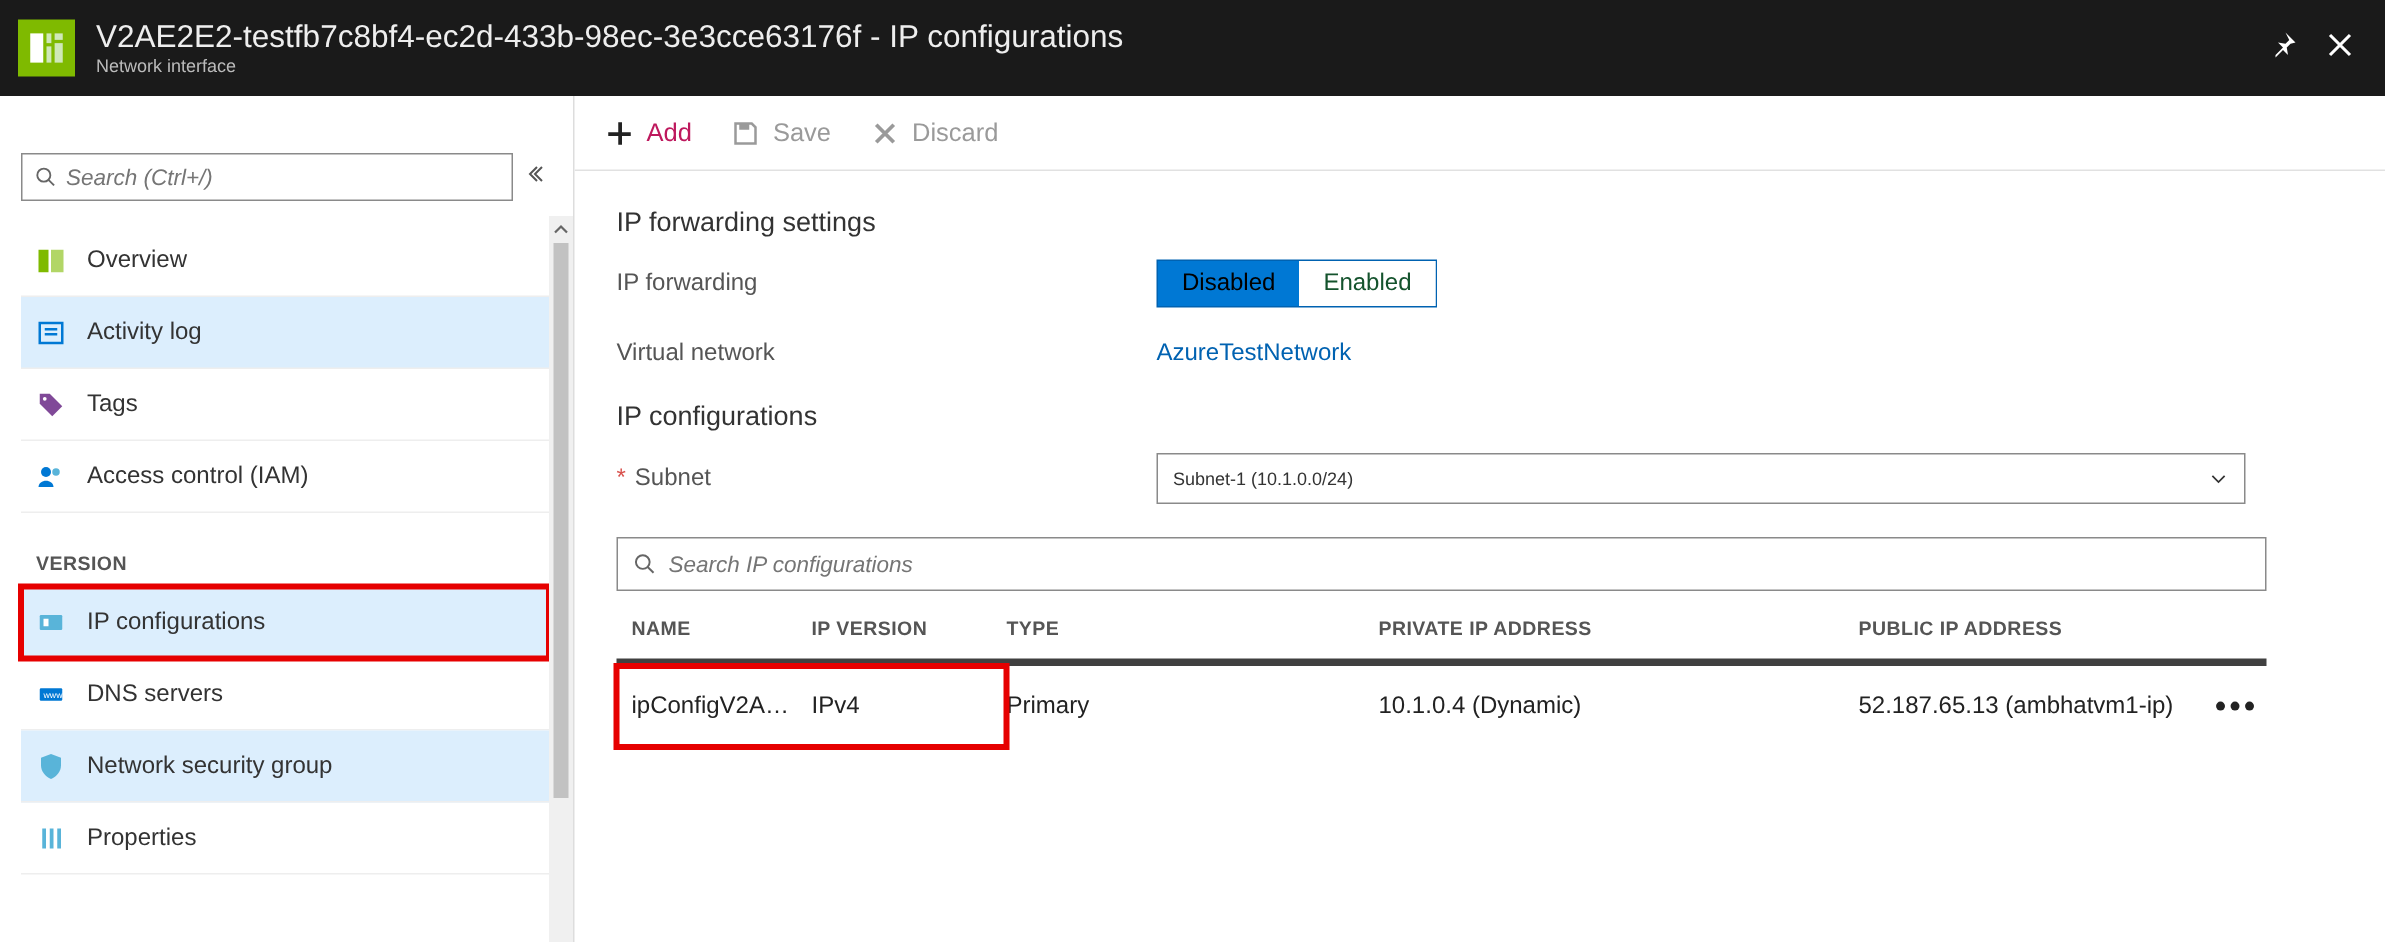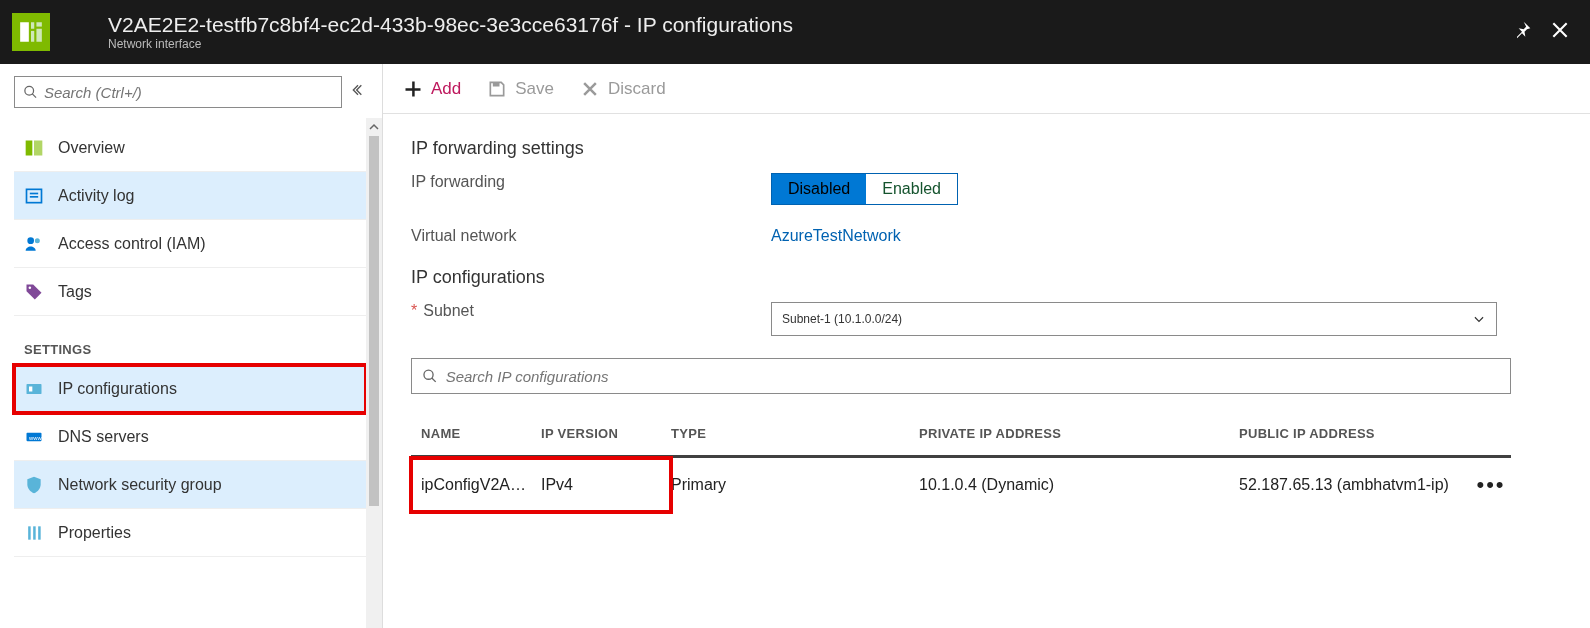--- a/index.html
+++ b/index.html
@@ -2,32 +2,32 @@
 <html><head>
 <meta charset="utf-8">
 <style>
 * { box-sizing: border-box; margin: 0; padding: 0; font-family: "Segoe UI", Arial, sans-serif; }
 body { width: 1590px; height: 628px; overflow: hidden; background: #fff; color: #333; }
 
 
 .header { height: 64px; background: #1a1a1a; display: flex; align-items: center; padding: 0 12px; color: #fff; }
 .hdr-icon { width: 38px; height: 38px; background: #7fba00; margin-right: 14px; display:flex; align-items:center; justify-content:center; }
 .hdr-icon svg { width: 26px; height: 26px; }
-.hdr-text { flex: 1; margin-left: 44px; }
+.hdr-text { flex: 1; }
 .hdr-title { font-size: 21px; font-weight: 300; color: #eee; line-height: 1.1; }
 .hdr-sub { font-size: 12px; color: #bbb; }
 .hdr-actions { display: flex; align-items: center; gap: 18px; padding-right: 8px; }
 .hdr-actions svg { width: 20px; height: 20px; fill: #fff; }
 
 
 .layout { display: flex; height: calc(100% - 64px); }
 
 
 .sidebar { width: 383px; border-right: 1px solid #ddd; background: #fff; position: relative; display:flex; flex-direction:column; }
-.search-row { display: flex; align-items: center; padding: 12px 14px 10px 14px; gap: 10px; }
+.search-row { display: flex; align-items: center; padding: 12px 14px 10px 14px; gap: 10px; margin-top: 26px; }
 .search-box { flex: 1; height: 32px; border: 1px solid #8a8a8a; display: flex; align-items: center; padding: 0 8px; gap: 6px; }
 .search-box input { border: none; outline: none; width: 100%; font-size: 15px; font-style: italic; color: #666; background: transparent; }
 .collapse-btn svg { width: 16px; height: 16px; stroke:#555; }
 .nav-wrap { position: relative; flex:1; }
 .nav-scroll { position:absolute; inset:0; overflow:hidden; }
 .nav-scroll-inner { padding-right: 16px; padding-left: 14px; padding-top: 6px; }
 .scroll-track { position:absolute; right:0; top:0; bottom:0; width:16px; background:#f0f0f0; }
 .scroll-up { position:absolute; top:0; left:0; right:0; height:18px; background:#f0f0f0; display:flex; align-items:center; justify-content:center; }
 .scroll-thumb { position:absolute; top:18px; left:3px; right:3px; height:370px; background:#c2c2c2; }
 
@@ -39,36 +39,36 @@
 
 
 .main { flex: 1; display: flex; flex-direction: column; }
 .toolbar { height: 50px; border-bottom: 1px solid #e1e1e1; display: flex; align-items: center; padding: 0 20px; gap: 26px; }
 .tb-btn { display: flex; align-items: center; gap: 8px; font-size: 17px; cursor: pointer; color: #be185d; }
 .tb-btn.disabled { color: #9a9a9a; cursor: default; justify-content: center; }
 .tb-btn svg { width: 20px; height: 20px; }
 
 .content { padding: 20px 28px; overflow:auto; }
 .sec-heading { font-size: 18px; color: #333; margin: 4px 0 14px 0; font-weight: 400; }
-.form-row { display: flex; margin-bottom: 22px; }
+.form-row { display: flex; align-items: center; margin-bottom: 22px; }
 .form-label { width: 360px; font-size: 16px; color: #555; }
 .req-star { color: #d9534f; margin-right: 6px; }
 .toggle { display: inline-flex; border: 1px solid #0062b1; }
 .toggle div { padding: 6px 16px; font-size: 16px; cursor:pointer; }
 .toggle .active { background: #0078d4; color: #000000; }
 .toggle .inactive { background: #fff; color: #14532d; }
 .link { color: #0062b1; font-size: 16px; cursor:pointer; }
 .select { width: 726px; height: 34px; border: 1px solid #8a8a8a; display: flex; align-items: center; padding: 0 10px; justify-content: space-between; font-size: 12px; cursor:pointer; }
 
-.filter-box { width: 1100px; height: 36px; border: 1px solid #8a8a8a; display: flex; align-items: center; padding: 0 10px; gap: 8px; margin: 12px 0 18px 0; }
+.filter-box { width: 1100px; height: 36px; border: 1px solid #8a8a8a; display: flex; align-items: center; padding: 0 10px; gap: 8px; margin: 12px 0 4px 0; }
 .filter-box input { border:none; outline:none; width:100%; font-size:15px; font-style:italic; color:#777; background:transparent; }
 
 .table { width: 1100px; }
 .thead, .trow { display: flex; align-items: center; }
-.thead { height: 46px; font-size: 13px; font-weight: 700; color: #555; border-bottom: 3px solid #404040; letter-spacing: .3px; }
+.thead { height: 46px; font-size: 13px; font-weight: 700; color: #555; border-bottom: 5px solid #404040; letter-spacing: .3px; }
 .trow { height: 54px; font-size: 16px; color: #222; }
 .col-name { width: 130px; padding-left: 10px; }
 .col-ver { width: 130px; }
 .col-type { width: 204px; }
 .col-priv { width: 320px; margin-left: 44px; }
 .col-pub { flex: 1; }
 .col-more { width: 40px; text-align:center; font-size:22px; letter-spacing:2px; cursor:pointer; }
 .cell-hl { outline: 4px solid #e60000; outline-offset: -2px; position: relative; z-index: 1; display:flex; align-items:center; height:54px; }
 </style>
 </head>
@@ -131,38 +131,38 @@
                   <rect x="3" y="4" width="18" height="16" fill="none" stroke="#0078d4" stroke-width="2"></rect>
                   <line x1="7" y1="9" x2="17" y2="9" stroke="#0078d4" stroke-width="2"></line>
                   <line x1="7" y1="13" x2="17" y2="13" stroke="#0078d4" stroke-width="2"></line>
                 </svg>
               </span>
             <span>Activity log</span>
           </div>
           <div class="nav-item">
             <span class="nav-icon">
                 <svg viewBox="0 0 24 24">
+                  <path d="M3 3h8l10 10-8 8L3 11z" fill="#804998"></path>
+                  <circle cx="7" cy="7" r="1.5" fill="#fff"></circle>
+                </svg>
+              </span>
+            <span>Tags</span>
+          </div>
+          <div class="nav-item">
+            <span class="nav-icon">
+                <svg viewBox="0 0 24 24">
                   <circle cx="8" cy="8" r="4" fill="#0078d4"></circle>
                   <circle cx="16" cy="8" r="3" fill="#59b4d9"></circle>
                   <path d="M2 20c0-3 3-5 6-5s6 2 6 5z" fill="#0078d4"></path>
                 </svg>
               </span>
             <span>Access control (IAM)</span>
           </div>
-          <div class="nav-item">
-            <span class="nav-icon">
-                <svg viewBox="0 0 24 24">
-                  <path d="M3 3h8l10 10-8 8L3 11z" fill="#804998"></path>
-                  <circle cx="7" cy="7" r="1.5" fill="#fff"></circle>
-                </svg>
-              </span>
-            <span>Tags</span>
-          </div>
-
-          <div class="section-label">SETTINGS</div>
+
+          <div class="section-label">VERSION</div>
 
           <div class="nav-item selected highlight">
             <span class="nav-icon">
                 <svg viewBox="0 0 24 24">
                   <rect x="3" y="6" width="18" height="12" rx="1" fill="#59b4d9"></rect>
                   <rect x="6" y="9" width="4" height="6" fill="#fff"></rect>
                 </svg>
               </span>
             <span>IP configurations</span>
           </div>

